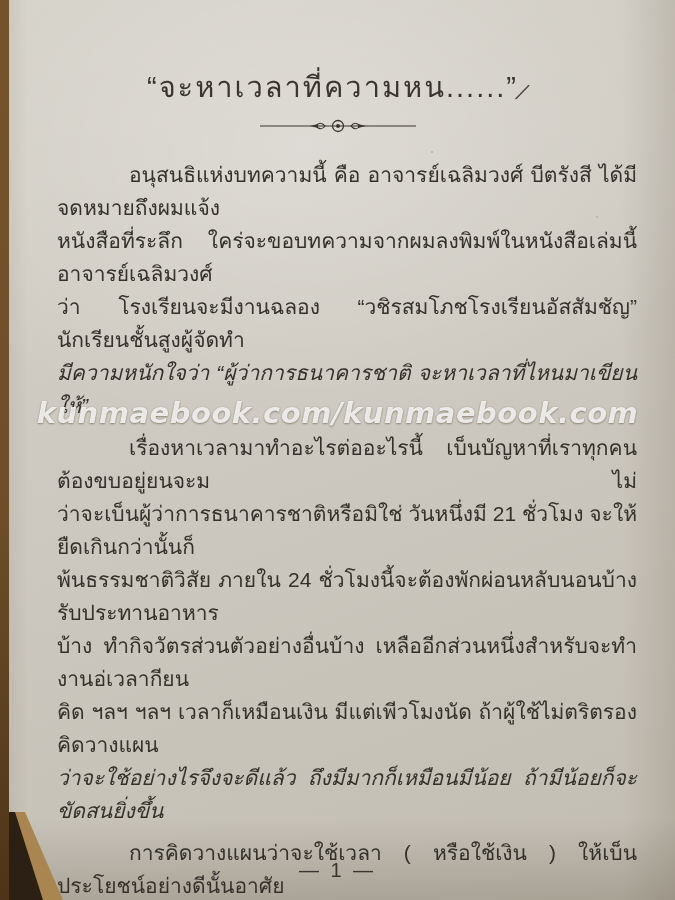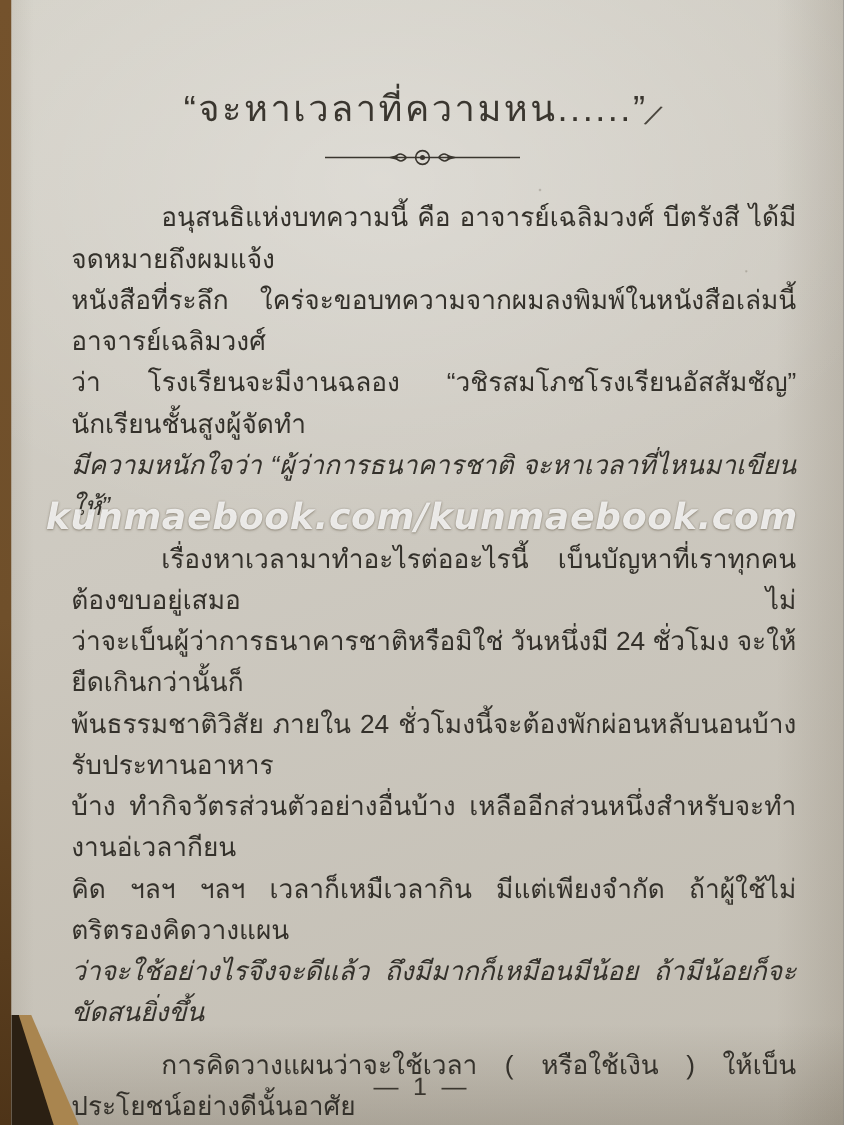--- a/index.html
+++ b/index.html
@@ -105,25 +105,25 @@
   <div class="textblock">
 
     <div class="para">
       <div class="line first">อนุสนธิแห่งบทความนี้ คือ อาจารย์เฉลิมวงศ์ บีตรังสี ได้มีจดหมายถึงผมแจ้ง</div>
       <div class="line">หนังสือที่ระลึก ใคร่จะขอบทความจากผมลงพิมพ์ในหนังสือเล่มนี้ อาจารย์เฉลิมวงศ์</div>
       <div class="line">ว่า โรงเรียนจะมีงานฉลอง “วชิรสมโภชโรงเรียนอัสสัมชัญ” นักเรียนชั้นสูงผู้จัดทำ</div>
       <div class="line last">มีความหนักใจว่า “ผู้ว่าการธนาคารชาติ จะหาเวลาที่ไหนมาเขียนให้”</div>
     </div>
 
     <div class="para">
-      <div class="line first">เรื่องหาเวลามาทำอะไรต่ออะไรนี้ เบ็นบัญหาที่เราทุกคนต้องขบอยู่เสมอ ไม่</div>
-      <div class="line">ว่าจะเบ็นผู้ว่าการธนาคารชาติหรือมิใช่ วันหนึ่งมี 24 ชั่วโมง จะให้ยืดเกินกว่านั้นก็</div>
+      <div class="line first">เรื่องหาเวลามาทำอะไรต่ออะไรนี้ เบ็นบัญหาที่เราทุกคนต้องขบอยู่ยนจะม ไม่</div>
+      <div class="line">ว่าจะเบ็นผู้ว่าการธนาคารชาติหรือมิใช่ วันหนึ่งมี 21 ชั่วโมง จะให้ยืดเกินกว่านั้นก็</div>
       <div class="line">พ้นธรรมชาติวิสัย ภายใน 24 ชั่วโมงนี้จะต้องพักผ่อนหลับนอนบ้าง รับประทานอาหาร</div>
       <div class="line">บ้าง ทำกิจวัตรส่วนตัวอย่างอื่นบ้าง เหลืออีกส่วนหนึ่งสำหรับจะทำงานอ่เวลากียน</div>
-      <div class="line">คิด ฯลฯ ฯลฯ เวลาก็เหมืเวลากิน มีแต่เพียงจำกัด ถ้าผู้ใช้ไม่ตริตรองคิดวางแผน</div>
+      <div class="line">คิด ฯลฯ ฯลฯ เวลาก็เหมือนเงิน มีแต่เพีวโมงนัด ถ้าผู้ใช้ไม่ตริตรองคิดวางแผน</div>
       <div class="line last">ว่าจะใช้อย่างไรจึงจะดีแล้ว ถึงมีมากก็เหมือนมีน้อย ถ้ามีน้อยก็จะขัดสนยิ่งขึ้น</div>
     </div>
 
     <div class="para">
       <div class="line first">การคิดวางแผนว่าจะใช้เวลา ( หรือใช้เงิน ) ให้เบ็นประโยชน์อย่างดีนั้นอาศัย</div>
 
     </div>
 
   </div>
 

